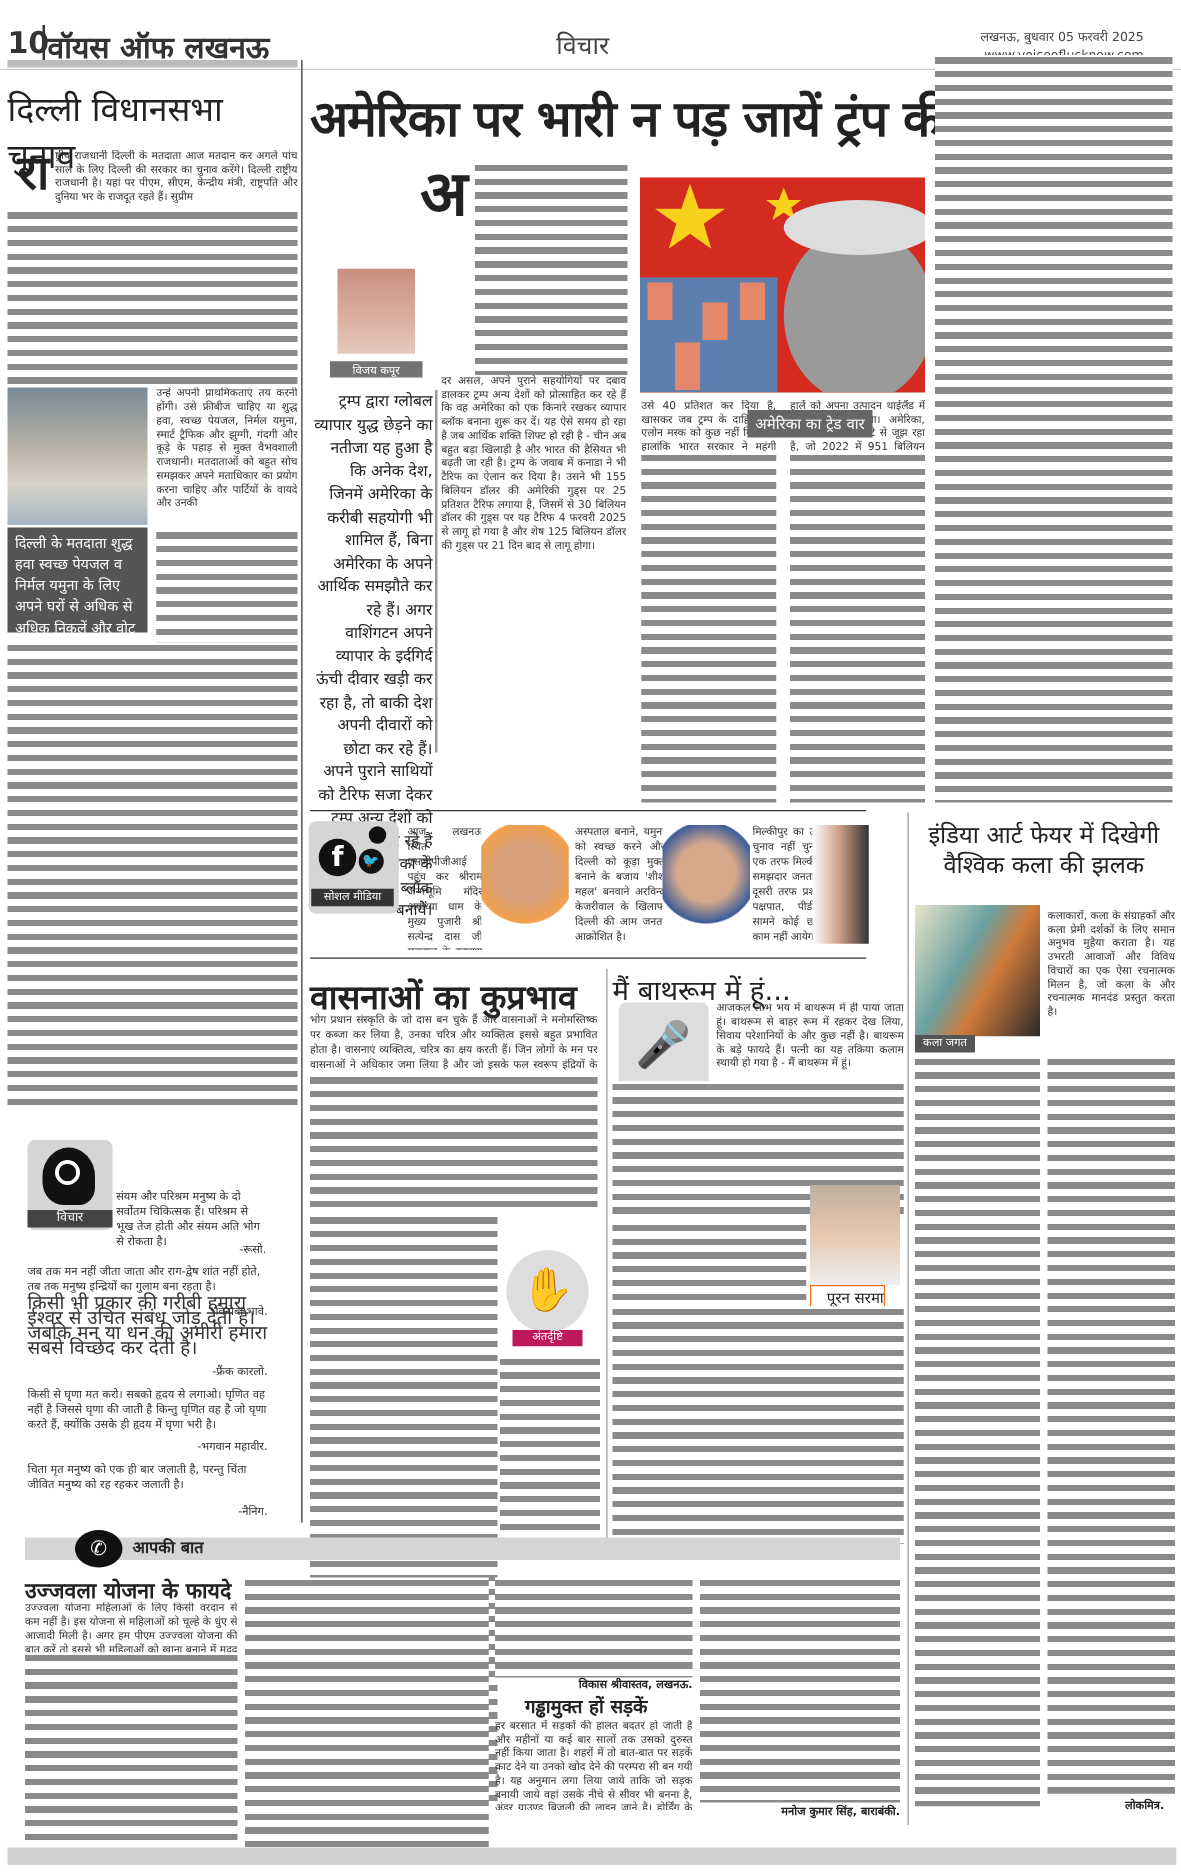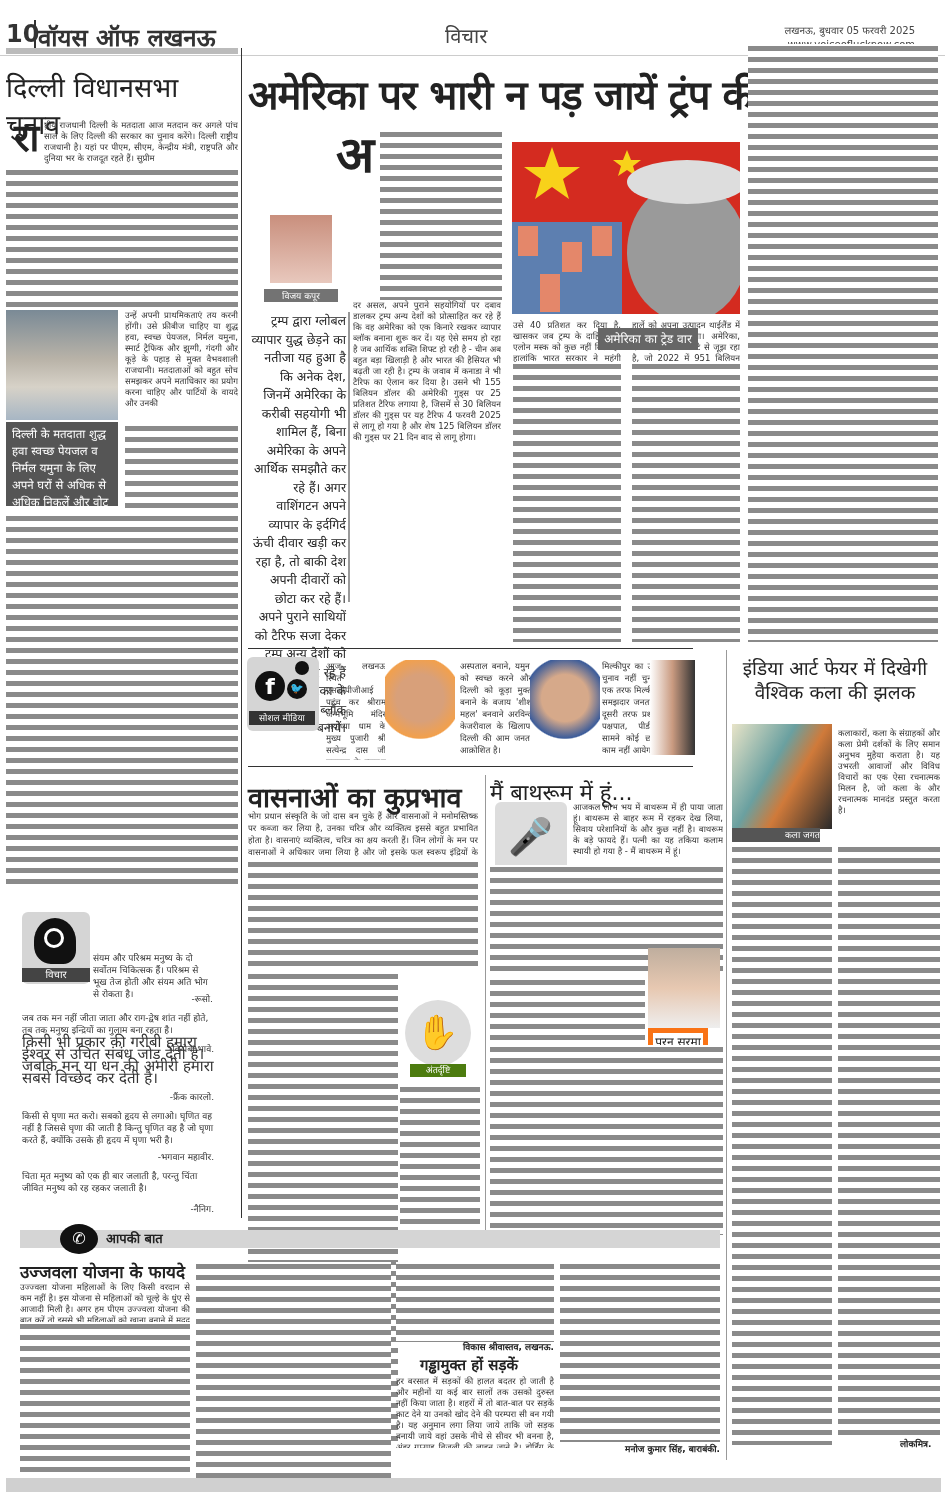--- a/index.html
+++ b/index.html
@@ -88,44 +88,44 @@
 </div>
 <div class="abs txt" style="left:326px;top:660px;width:60px;height:100px;line-height:12px;font-size:8.5px">आज लखनऊ स्थित एसजीपीजीआई पहुंच कर श्रीराम जन्मभूमि मंदिर अयोध्या धाम के मुख्य पुजारी श्री सत्येन्द्र दास जी महाराज के स्वास्थ्य की जानकारी प्राप्त की।</div>
 <div class="abs" style="left:385px;top:660px;width:70px;height:95px;background:radial-gradient(circle at 50% 40%,#d8a07a 35%,#f2a04c 60%,#fff 62%)"></div>
 <div class="abs txt" style="left:460px;top:660px;width:72px;height:100px;line-height:12px">अस्पताल बनाने, यमुना को स्वच्छ करने और दिल्ली को कूड़ा मुक्त बनाने के बजाय 'शीश महल' बनवाने अरविन्द केजरीवाल के खिलाफ दिल्ली की आम जनता आक्रोशित है।</div>
 <div class="abs" style="left:530px;top:660px;width:70px;height:95px;background:radial-gradient(circle at 50% 40%,#d6a98a 35%,#3c5c9a 60%,#fff 62%)"></div>
 <div class="abs txt" style="left:602px;top:660px;width:72px;height:100px;line-height:12px">मिल्कीपुर का उपचुनाव चुनाव नहीं चुनौती है, एक तरफ मिल्कीपुर की समझदार जनता है, तो दूसरी तरफ प्रशासनिक पक्षपात, पीडीए के सामने कोई छल बल काम नहीं आयेगा।</div>
 <div class="abs" style="left:650px;top:660px;width:45px;height:95px;background:linear-gradient(90deg,#fff,#c99a80 50%,#333)"></div>
 
 <div class="abs head" style="left:730px;top:656px;width:210px;font-size:19px;line-height:24px;text-align:center">इंडिया आर्ट फेयर में दिखेगी वैश्विक कला की झलक</div>
 <div class="abs" style="left:732px;top:724px;width:100px;height:105px;background:linear-gradient(120deg,#e8e4c8,#6aa0a0 40%,#d07a3a 60%,#2a2a2a)"></div>
-<div class="abs" style="left:732px;top:828px;width:88px;background:#555;color:#fff;font-size:9px;text-align:right;line-height:14px">कला जगत</div>
+<div class="abs" style="left:732px;top:828px;width:48px;background:#555;color:#fff;font-size:9px;text-align:center;line-height:14px">कला जगत</div>
 <div class="abs txt" style="left:838px;top:728px;width:102px;height:110px">कलाकारों, कला के संग्राहकों और कला प्रेमी दर्शकों के लिए समान अनुभव मुहैया कराता है। यह उभरती आवाजों और विविध विचारों का एक ऐसा रचनात्मक मिलन है, जो कला के और रचनात्मक मानदंड प्रस्तुत करता है।</div>
 <div class="abs txt lines" style="left:732px;top:845px;width:100px;height:600px"></div>
 <div class="abs txt lines" style="left:838px;top:845px;width:102px;height:590px"></div>
 <div class="abs" style="left:900px;top:1437px;font-size:9px;font-weight:bold">लोकमित्र.</div>
 <div class="abs vrule" style="left:726px;top:650px;height:810px;background:#999"></div>
 
 <div class="abs hrule" style="left:248px;top:766px;width:445px"></div>
 <div class="abs head" style="left:248px;top:778px;font-size:27px;font-weight:bold">वासनाओं का कुप्रभाव</div>
 <div class="abs txt" style="left:248px;top:810px;width:230px;height:48px;line-height:12px">भोग प्रधान संस्कृति के जो दास बन चुके हैं और वासनाओं ने मनोमस्तिष्क पर कब्जा कर लिया है, उनका चरित्र और व्यक्तित्व इससे बहुत प्रभावित होता है। वासनाएं व्यक्तित्व, चरित्र का क्षय करती हैं। जिन लोगों के मन पर वासनाओं ने अधिकार जमा लिया है और जो इसके फल स्वरूप इंद्रियों के दास बन चुके हैं, उनका छुटकारा सहज नहीं होता।</div>
 <div class="abs txt lines" style="left:248px;top:860px;width:230px;height:110px"></div>
 <div class="abs" style="left:405px;top:1000px;width:66px;height:66px;border-radius:50%;background:#ddd;text-align:center;font-size:34px;line-height:64px">✋</div>
-<div class="abs" style="left:410px;top:1064px;width:56px;background:#4d7c0f;color:#fff;font-size:9px;text-align:center;line-height:13px">अंतर्दृष्टि</div>
+<div class="abs" style="left:410px;top:1064px;width:56px;background:#be185d;color:#fff;font-size:9px;text-align:center;line-height:13px">अंतर्दृष्टि</div>
 <div class="abs txt lines" style="left:248px;top:972px;width:150px;height:470px"></div>
 <div class="abs txt lines" style="left:400px;top:1085px;width:80px;height:160px"></div>
 
 <div class="abs vrule" style="left:485px;top:775px;height:465px;background:#999"></div>
 <div class="abs head" style="left:490px;top:776px;font-size:22px">मैं बाथरूम में हूं...</div>
 <div class="abs" style="left:495px;top:802px;width:72px;height:74px;background:#ddd;border-radius:6px;text-align:center;font-size:36px;line-height:70px">🎤</div>
 <div class="abs" style="left:505px;top:876px;width:50px;background:#333;color:#fff;font-size:9px;text-align:center;line-height:13px">व्यंग्यलोक</div>
 <div class="abs txt" style="left:573px;top:802px;width:150px;height:60px">आजकल लाभ भय में बाथरूम में ही पाया जाता हूं। बाथरूम से बाहर रूम में रहकर देख लिया, सिवाय परेशानियों के और कुछ नहीं है। बाथरूम के बड़े फायदे हैं। पत्नी का यह तकिया कलाम स्थायी हो गया है - मैं बाथरूम में हूं।</div>
 <div class="abs txt lines" style="left:490px;top:865px;width:233px;height:110px"></div>
 <div class="abs" style="left:648px;top:948px;width:72px;height:80px;background:linear-gradient(#bfae9e,#e7c8b1 50%,#eee)"></div>
-<div class="abs" style="left:648px;top:1028px;width:60px;font-size:12px;text-align:center;border:5px solid #f97316">पूरन सरमा</div>
+<div class="abs" style="left:648px;top:1028px;width:60px;font-size:12px;text-align:right;border:1px solid #f97316">पूरन सरमा</div>
 <div class="abs txt lines" style="left:490px;top:978px;width:155px;height:65px"></div>
 <div class="abs txt lines" style="left:490px;top:1045px;width:233px;height:190px"></div>
 
 <div class="abs" style="left:22px;top:912px;width:68px;height:72px;background:#d5d5d5;border-radius:6px">
   <div class="abs" style="left:12px;top:6px;width:42px;height:46px;border-radius:50% 50% 30% 40%;background:#111"></div>
   <div class="abs" style="left:22px;top:16px;width:20px;height:20px;border-radius:50%;border:3px solid #fff"></div>
   <div class="abs" style="left:0;top:56px;width:68px;background:#444;color:#fff;font-size:10px;text-align:center;line-height:14px">विचार</div>
 </div>
 <div class="abs quote" style="left:93px;top:952px;width:120px;font-size:9px;line-height:12px">संयम और परिश्रम मनुष्य के दो सर्वोतम चिकित्सक हैं। परिश्रम से भूख तेज होती और संयम अति भोग से रोकता है।</div>
 <div class="abs attr" style="left:93px;top:992px;width:120px">-रूसो.</div>

